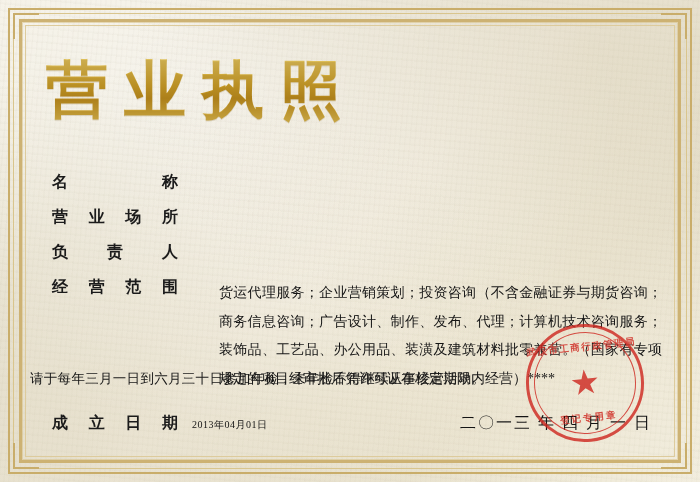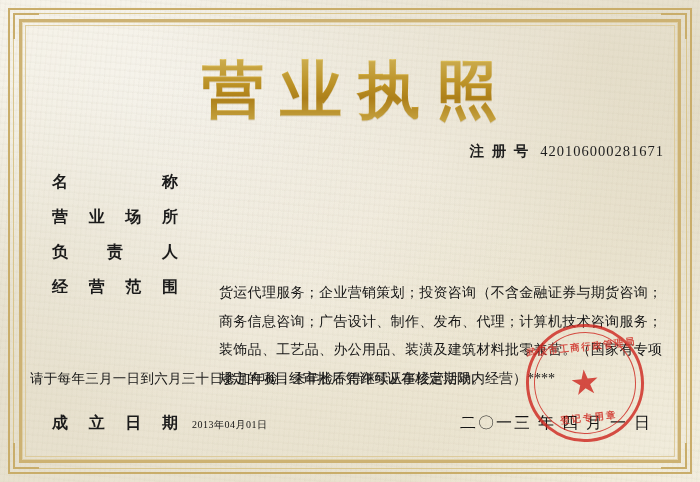--- a/index.html
+++ b/index.html
@@ -90,21 +90,20 @@
     top: 30px;
     right: 30px;
     bottom: 30px;
   }
 
   .title {
     position: absolute;
     top: 18px;
     left: 0;
     right: 0;
-    text-align: center;
     font-family: "DejaVu Serif", "Liberation Serif", serif;
     font-weight: bold;
     font-size: 62px;
     letter-spacing: 16px;
     text-indent: 16px;
     color: #d8b53f;
     background: linear-gradient(180deg, #e8cf72 0%, #c89c27 45%, #b8881b 60%, #e5c860 100%);
     -webkit-background-clip: text;
     background-clip: text;
     -webkit-text-fill-color: transparent;
@@ -268,23 +267,20 @@
   <div class="border-hair"></div>
   <div class="corner tl"></div>
   <div class="corner tr"></div>
   <div class="corner bl"></div>
   <div class="corner br"></div>
 
   <div class="content">
 
     <div class="title">营业执照</div>
 
-    <div class="reg-line">
-      <span class="reg-label">注 册 号</span><span class="reg-value">420106000281671</span>
-    </div>
 
     <div class="rows">
 
       <div class="row">
         <div class="row-label">
           <span>名</span>
           <span>称</span>
         </div>
       </div>
 

